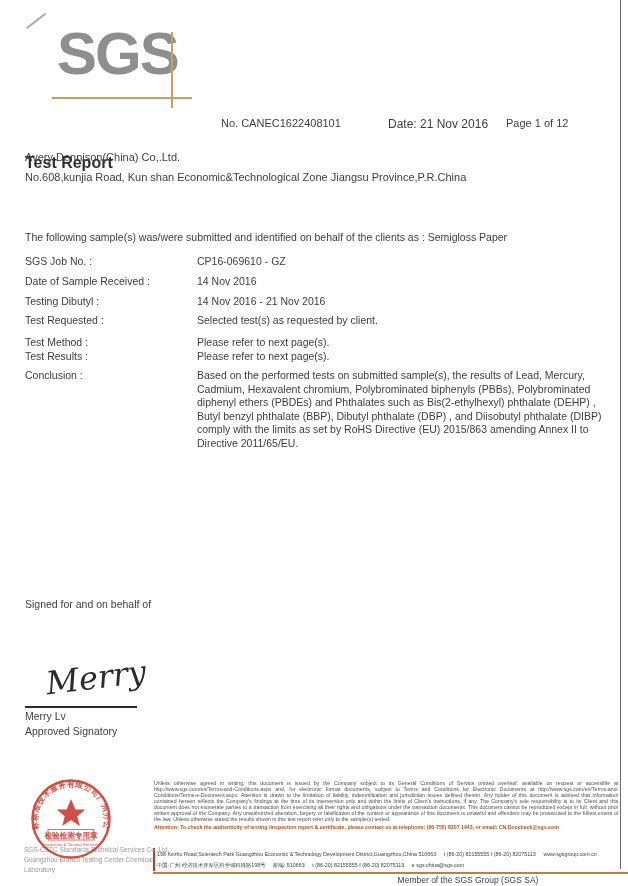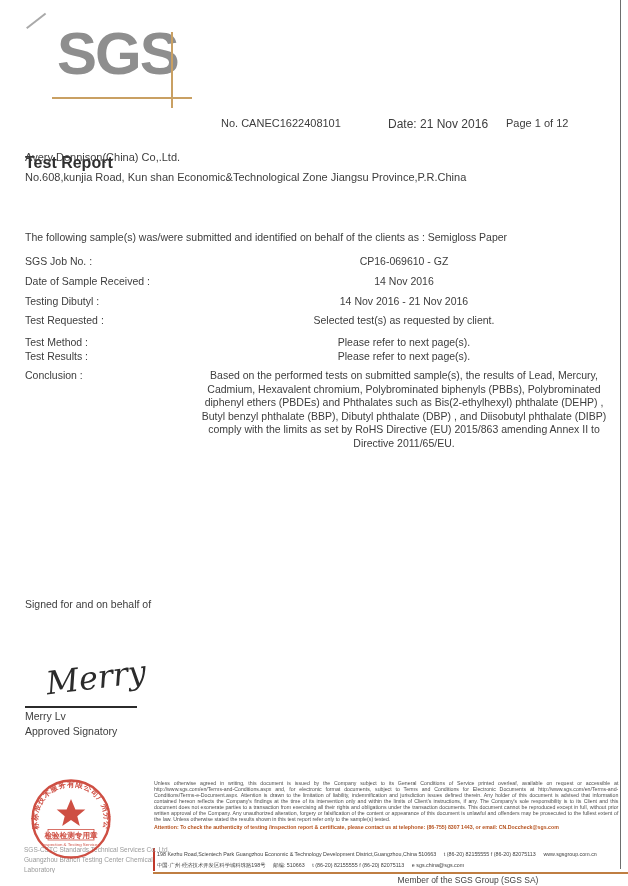--- a/index.html
+++ b/index.html
@@ -34,21 +34,21 @@
   .fields{left:0;top:0;width:628px;}
   .frow{position:absolute;left:25px;width:595px;font-size:10.5px;line-height:13.5px;}
   .frow:nth-of-type(1){top:255px;}
   .frow:nth-of-type(2){top:275px;}
   .frow:nth-of-type(3){top:295px;}
   .frow:nth-of-type(4){top:314px;}
   .frow:nth-of-type(5){top:330px;margin-top:6px;}
   .frow:nth-of-type(6){top:350px;}
   .frow:nth-of-type(7){top:369px;}
   .flabel{display:inline-block;width:172px;vertical-align:top;}
-  .fvalue{display:inline-block;width:414px;vertical-align:top;text-align:center;}
+  .fvalue{display:inline-block;width:414px;vertical-align:top;}
 
   
   .signed-for{left:25px;top:597px;font-size:10.5px;line-height:14px;}
   .sig-script{left:30px;top:648px;}
   .sig-script text{font-family:"DejaVu Serif",serif;font-style:italic;fill:#2b2b2b;}
   .sig-underline{left:25px;top:706px;width:112px;height:1.5px;background:#2b2b2b;}
   .signer-name{left:25px;top:710px;font-size:10.5px;}
   .signer-role{left:25px;top:725px;font-size:10.5px;}
 
   

